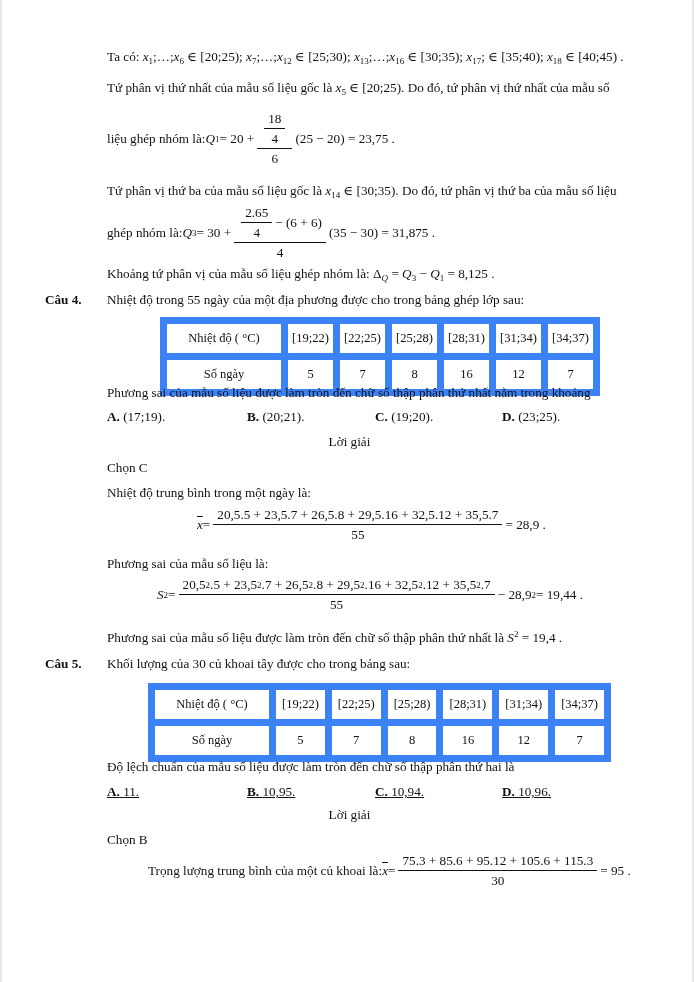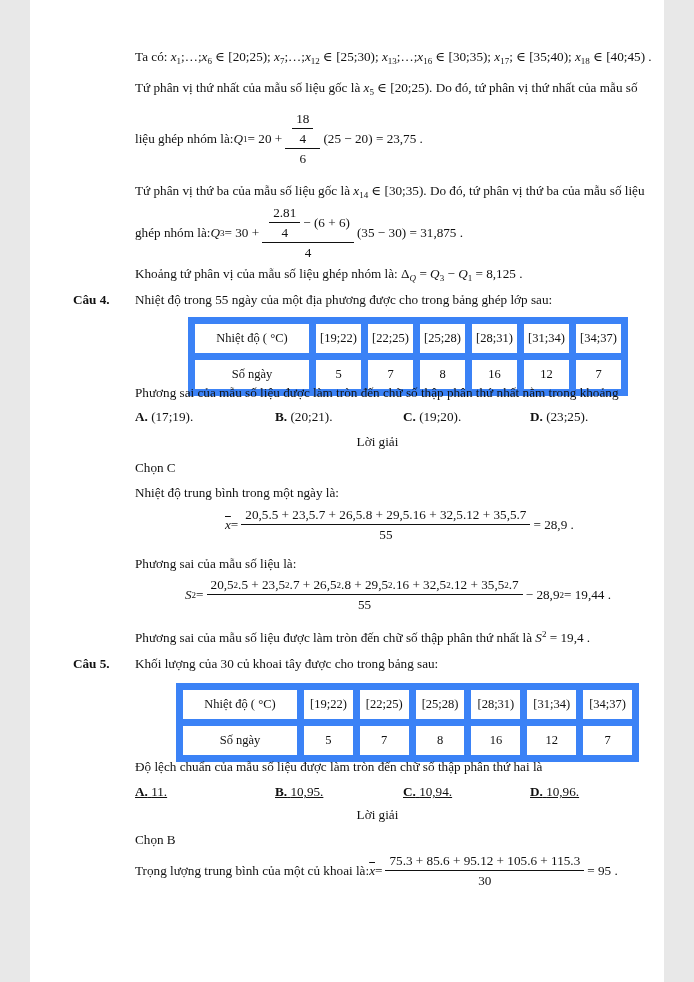--- a/index.html
+++ b/index.html
@@ -1,17 +1,17 @@
 <!DOCTYPE html>
 <html><head>
 <meta charset="utf-8">
 <style>
   html,body { margin:0; padding:0; background:#e8e8e8; }
   .page {
-    position:relative; width:634px; height:982px; margin:0 auto;
+    position:relative; width:690px; height:982px; margin:0 auto;
     background:#ffffff; color:#111;
     font-family:"Liberation Serif","DejaVu Serif",serif;
     font-size:13.2px; line-height:17px; overflow:hidden;
   }
   .line { position:absolute; left:105px; white-space:nowrap; }
   .mathline { position:absolute; left:105px; display:flex; align-items:center; white-space:nowrap; }
   .qrow { position:absolute; left:43px; white-space:nowrap; }
   .qrow .qlabel { display:inline-block; width:62px; font-weight:bold; }
   .center-line { position:absolute; left:85px; width:525px; text-align:center; font-weight:normal; }
   .bold { font-weight:normal; }
@@ -42,21 +42,21 @@
           <span class="frac">
             <span class="num">18</span>
             <span class="den">4</span>
           </span>
         </span>
         <span class="den">6</span>
       </span>(25 − 20) = 23,75 .</div>
   <div class="line" style="top:182px;">Tứ phân vị thứ ba của mẫu số liệu gốc là <i>x</i><sub>14</sub> ∈ [30;35). Do đó, tứ phân vị thứ ba của mẫu số liệu</div>
   <div class="mathline" style="top:204px;">ghép nhóm là: <i>Q</i><sub>3</sub> = 30 + <span class="frac">
         <span class="num"><span class="frac">
-            <span class="num">2.81</span>
+            <span class="num">2.65</span>
             <span class="den">4</span>
           </span> − (6 + 6)</span>
         <span class="den">4</span>
       </span>(35 − 30) = 31,875 .</div>
   <div class="line" style="top:265px;">Khoảng tứ phân vị của mẫu số liệu ghép nhóm là: <span>Δ</span><sub><i>Q</i></sub> = <i>Q</i><sub>3</sub> − <i>Q</i><sub>1</sub> = 8,125 .</div>
 
   <div class="qrow" style="top:291px;">
     <span class="qlabel">Câu 4.</span><span>Nhiệt độ trong 55 ngày của một địa phương được cho trong bảng ghép lớp sau:</span>
   </div>
 
@@ -137,18 +137,18 @@
 
   <div class="options" style="top:783px;text-decoration:underline;">
     <span class="opt opt-a"><span class="ol">A.</span> <span>11.</span></span>
     <span class="opt opt-b"><span class="ol">B.</span> <span>10,95.</span></span>
     <span class="opt opt-c"><span class="ol">C.</span> <span>10,94.</span></span>
     <span class="opt"><span class="ol">D.</span> <span>10,96.</span></span>
   </div>
 
   <div class="center-line" style="top:806px;">Lời giải</div>
   <div class="line bold" style="top:831px;">Chọn B</div>
-  <div class="mathline" style="top:852px;">Trọng lượng trung bình của một củ khoai là: <i class="over">x</i> = <span class="frac">
+  <div class="mathline" style="top:852px;margin-left:41px;">Trọng lượng trung bình của một củ khoai là: <i class="over">x</i> = <span class="frac">
         <span class="num">75.3 + 85.6 + 95.12 + 105.6 + 115.3</span>
         <span class="den">30</span>
       </span> = 95 .</div>
 
 </div>
 
 </body></html>

